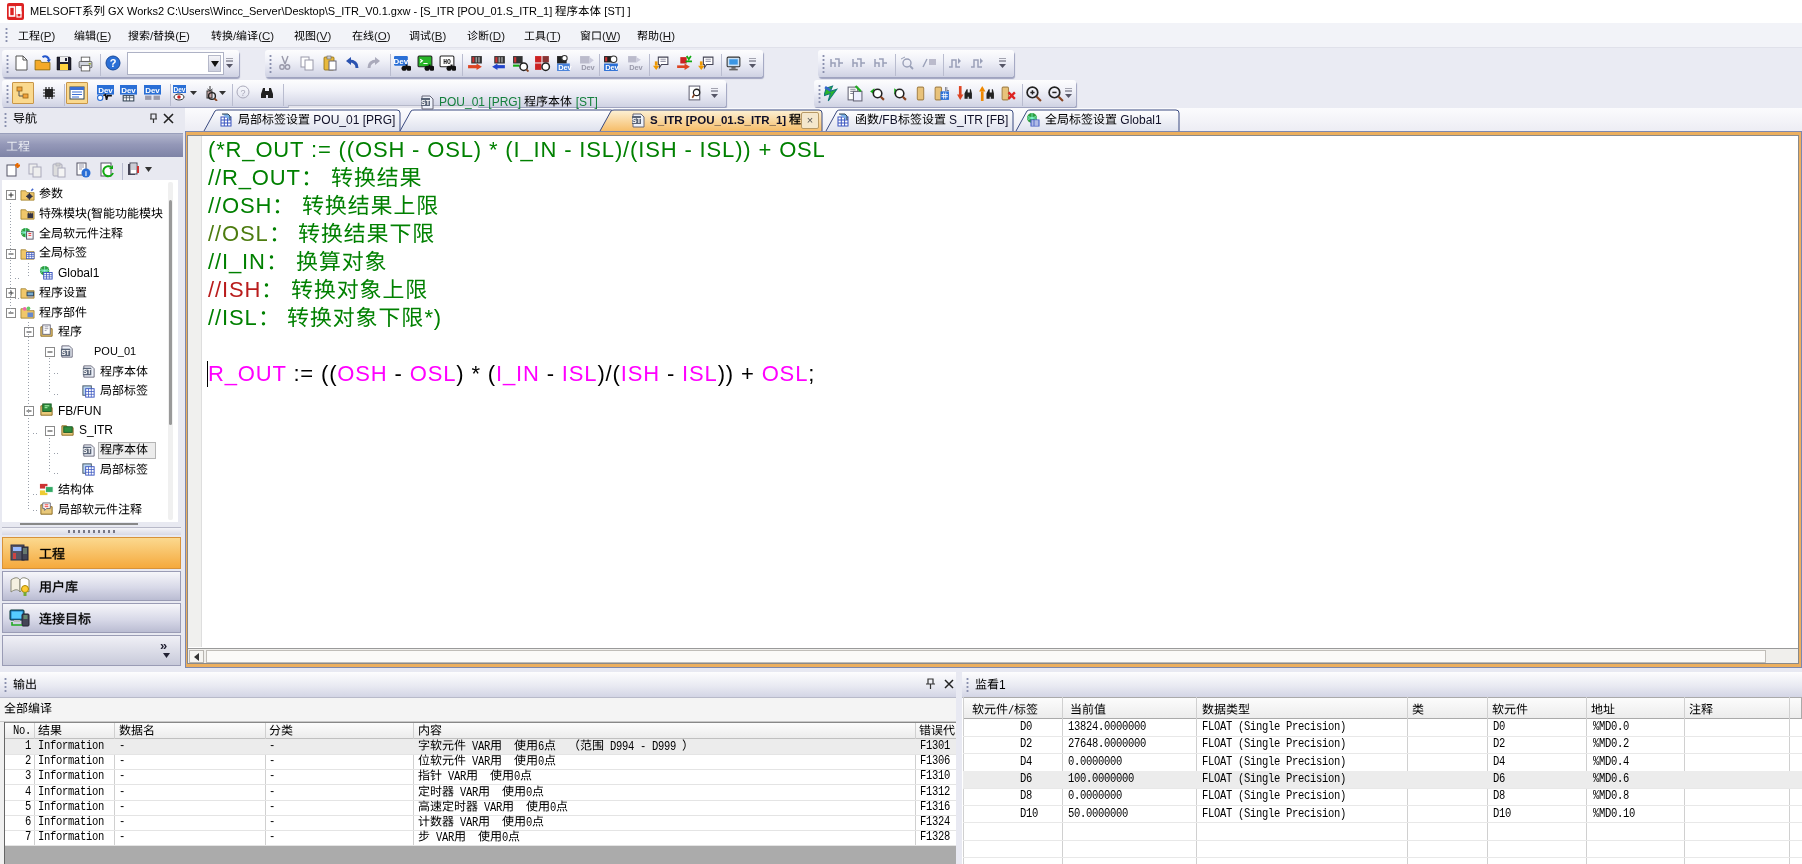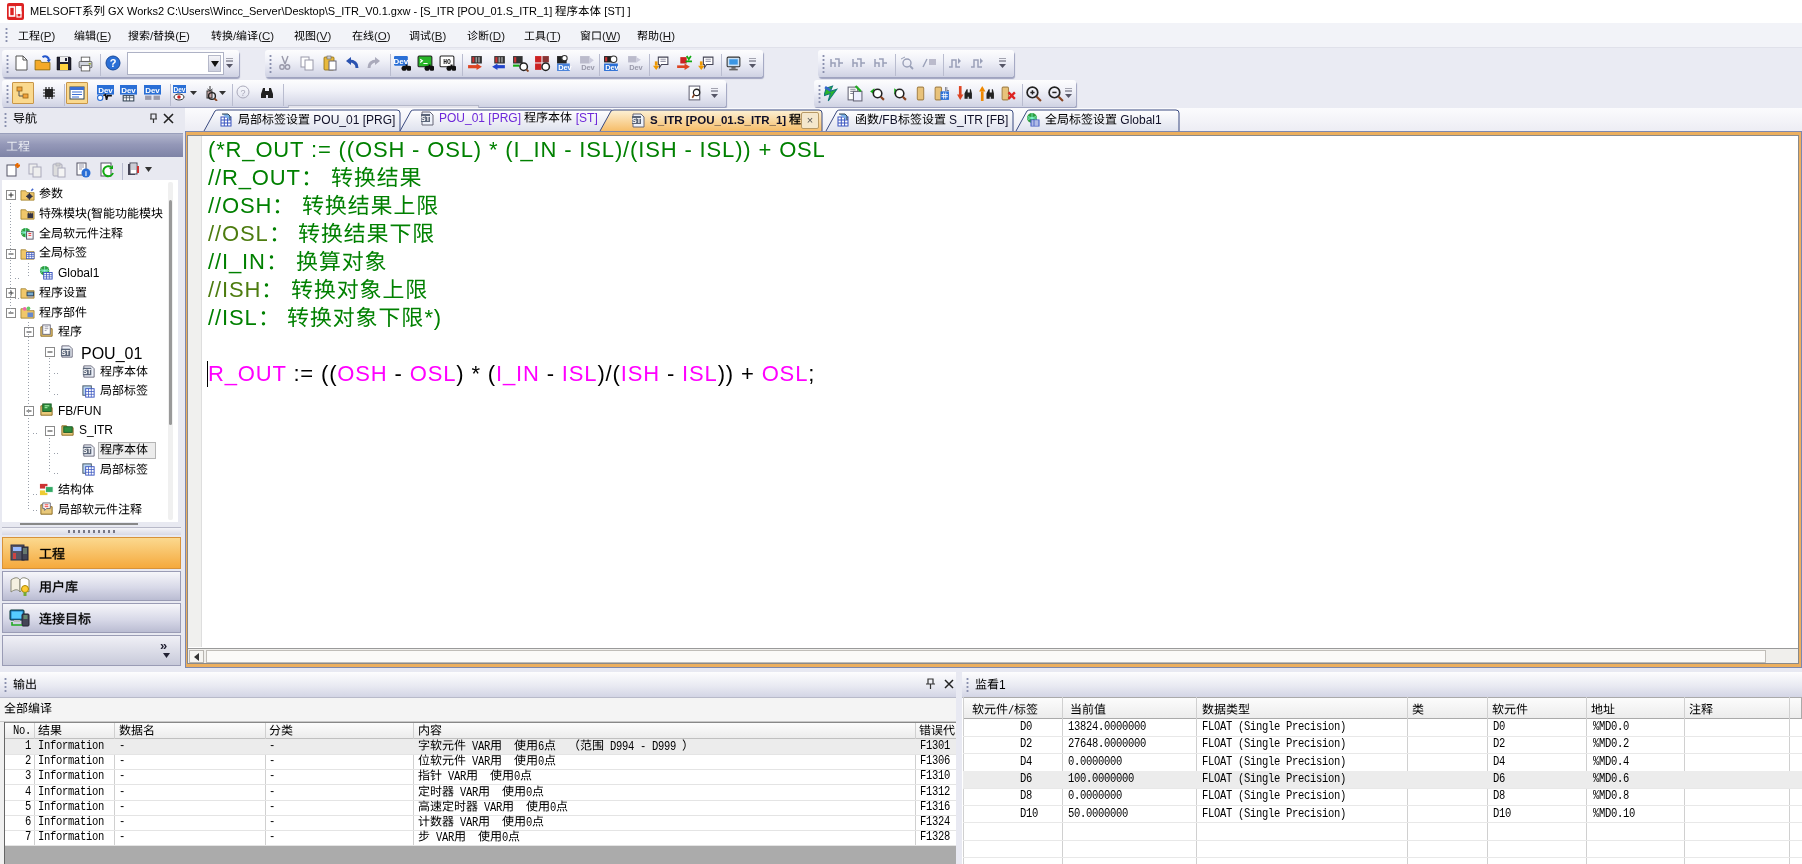--- a/index.html
+++ b/index.html
@@ -461,21 +461,21 @@
       <path d="M3 8h10M3 11h10M6.3 5v9M9.6 5v9" stroke="#3a55c0" stroke-width="1"></path>
       <path d="M4 2h6l2 2v4" fill="#7ab0e8" stroke="#345"></path>
     </svg><svg width="72.0" height="12" viewBox="0 0 6000 1000" style="vertical-align:-1.4px" fill="#000">
       <use href="#c5c40" x="0" y="880"></use>
       <use href="#c90e8" x="1000" y="880"></use>
       <use href="#c6807" x="2000" y="880"></use>
       <use href="#c7b7e" x="3000" y="880"></use>
       <use href="#c8bbe" x="4000" y="880"></use>
       <use href="#c7f6e" x="5000" y="880"></use>
     </svg>&nbsp;POU_01 [PRG]</div>
-<div class="a" style="left:419px;top:109px;height:18px;line-height:18px;white-space:pre;font-size:12px;font-weight:normal;color:#6d28d9"><svg width="16" height="16" viewBox="0 0 16 16" style="vertical-align:-3.5px;margin-right:4px">
+<div class="a" style="left:419px;top:93px;height:18px;line-height:18px;white-space:pre;font-size:12px;font-weight:normal;color:#15803d"><svg width="16" height="16" viewBox="0 0 16 16" style="vertical-align:-3.5px;margin-right:4px">
       <path d="M3 2h8l3 3v10H3z" fill="#eef2fa" stroke="#667"></path>
       <rect x="2" y="4" width="9" height="8" fill="#5a6578"></rect>
       <text x="6.5" y="11" font-size="7" font-weight="bold" fill="#fff" text-anchor="middle" font-family="Liberation Sans">ST</text>
     </svg>POU_01 [PRG] <svg width="48.0" height="12" viewBox="0 0 4000 1000" style="vertical-align:-1.4px" fill="#000">
       <use href="#c7a0b" x="0" y="880"></use>
       <use href="#c5e8f" x="1000" y="880"></use>
       <use href="#c672c" x="2000" y="880"></use>
       <use href="#c4f53" x="3000" y="880"></use>
     </svg> [ST]</div>
 <div class="a" style="left:630px;top:111px;height:18px;line-height:18px;white-space:pre;font-size:12px;font-weight:normal;color:#101028"><svg width="16" height="16" viewBox="0 0 16 16" style="vertical-align:-3.5px;margin-right:4px">
@@ -553,21 +553,21 @@
         <use href="#c9650" x="5193" y="880"></use>
       </svg></span></div>
 <div class="a" style="left:208px;top:248px;height:28px;line-height:28px;font-size:22px;white-space:pre;letter-spacing:0.85px"><span style="color:#008000">//I_IN</span><span style="color:#008000"><svg width="22.86" height="22" viewBox="0 0 1039 1000" style="vertical-align:-2.6px" fill="#008000">
         <use href="#cff1a" x="0" y="880"></use>
       </svg></span><span style="color:#008000"> </span><span style="color:#008000"><svg width="91.41" height="22" viewBox="0 0 4155 1000" style="vertical-align:-2.6px" fill="#008000">
         <use href="#c6362" x="0" y="880"></use>
         <use href="#c7b97" x="1039" y="880"></use>
         <use href="#c5bf9" x="2077" y="880"></use>
         <use href="#c8c61" x="3116" y="880"></use>
       </svg></span></div>
-<div class="a" style="left:208px;top:276px;height:28px;line-height:28px;font-size:22px;white-space:pre;letter-spacing:0.85px"><span style="color:#4d7c0f">//ISH</span><span style="color:#008000"><svg width="22.86" height="22" viewBox="0 0 1039 1000" style="vertical-align:-2.6px" fill="#008000">
+<div class="a" style="left:208px;top:276px;height:28px;line-height:28px;font-size:22px;white-space:pre;letter-spacing:0.85px"><span style="color:#b91c1c">//ISH</span><span style="color:#008000"><svg width="22.86" height="22" viewBox="0 0 1039 1000" style="vertical-align:-2.6px" fill="#008000">
         <use href="#cff1a" x="0" y="880"></use>
       </svg></span><span style="color:#008000"> </span><span style="color:#008000"><svg width="137.1" height="22" viewBox="0 0 6232 1000" style="vertical-align:-2.6px" fill="#008000">
         <use href="#c8f6c" x="0" y="880"></use>
         <use href="#c6362" x="1039" y="880"></use>
         <use href="#c5bf9" x="2077" y="880"></use>
         <use href="#c8c61" x="3116" y="880"></use>
         <use href="#c4e0a" x="4155" y="880"></use>
         <use href="#c9650" x="5193" y="880"></use>
       </svg></span></div>
 <div class="a" style="left:208px;top:304px;height:28px;line-height:28px;font-size:22px;white-space:pre;letter-spacing:0.85px"><span style="color:#008000">//ISL</span><span style="color:#008000"><svg width="22.86" height="22" viewBox="0 0 1039 1000" style="vertical-align:-2.6px" fill="#008000">
@@ -754,21 +754,21 @@
     </svg></div>
 <svg class="a" style="left:45px;top:347.1px" width="10" height="10" viewBox="0 0 10 10">
     <rect x="0.5" y="0.5" width="9" height="9" fill="#fff" stroke="#8a8a8a"></rect>
     <path d="M2.5 5h5" stroke="#333"></path>
   </svg>
 <svg class="a" style="left:60px;top:344.1px" width="15" height="15" viewBox="0 0 16 16">
     <path d="M2 2h8l3 3v9H2z" fill="#eef2fa" stroke="#667"></path>
     <rect x="1" y="5" width="10" height="8" fill="#5a6578"></rect>
     <text x="6" y="11.5" font-size="7" font-weight="bold" fill="#fff" text-anchor="middle" font-family="Liberation Sans">ST</text>
   </svg>
-<div class="a" style="left:81px;top:344.6px;font-size:16px;white-space:nowrap;max-width:99px;overflow:hidden">POU_01</div>
+<div class="a" style="left:94px;top:344.6px;font-size:11px;white-space:nowrap;max-width:99px;overflow:hidden">POU_01</div>
 <svg class="a" style="left:81px;top:363.8px" width="15" height="15" viewBox="0 0 16 16">
     <path d="M3 2h8l3 3v9H3z" fill="#eef2fa" stroke="#667"></path>
     <rect x="2" y="4" width="9" height="8" fill="#5a6578"></rect>
     <text x="6.5" y="10.5" font-size="7" font-weight="bold" fill="#fff" text-anchor="middle" font-family="Liberation Sans">ST</text>
   </svg>
 <div class="a" style="left:100px;top:364.3px;font-size:12px;white-space:nowrap;max-width:78px;overflow:hidden"><svg width="48.0" height="12" viewBox="0 0 4000 1000" style="vertical-align:-1.4px" fill="#000">
       <use href="#c7a0b" x="0" y="880"></use>
       <use href="#c5e8f" x="1000" y="880"></use>
       <use href="#c672c" x="2000" y="880"></use>
       <use href="#c4f53" x="3000" y="880"></use>

